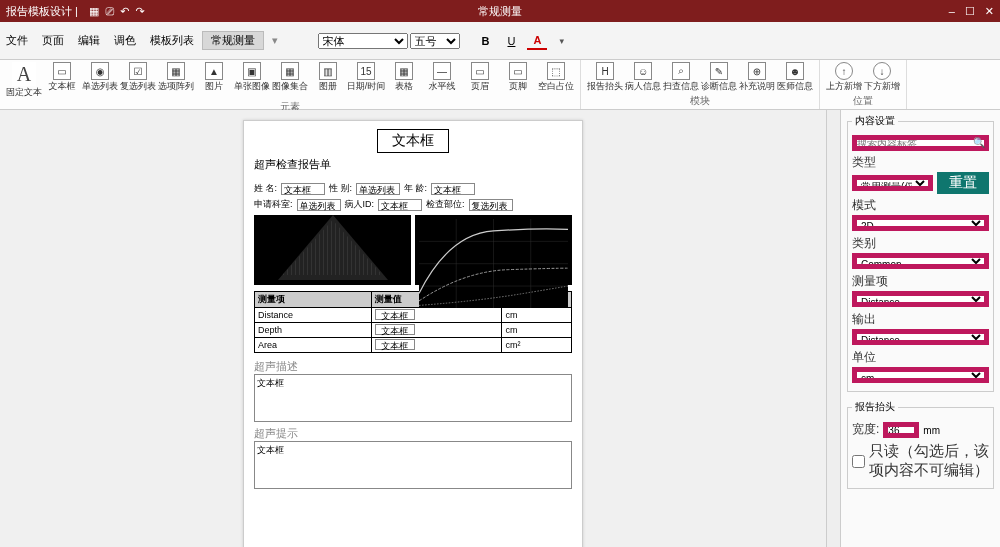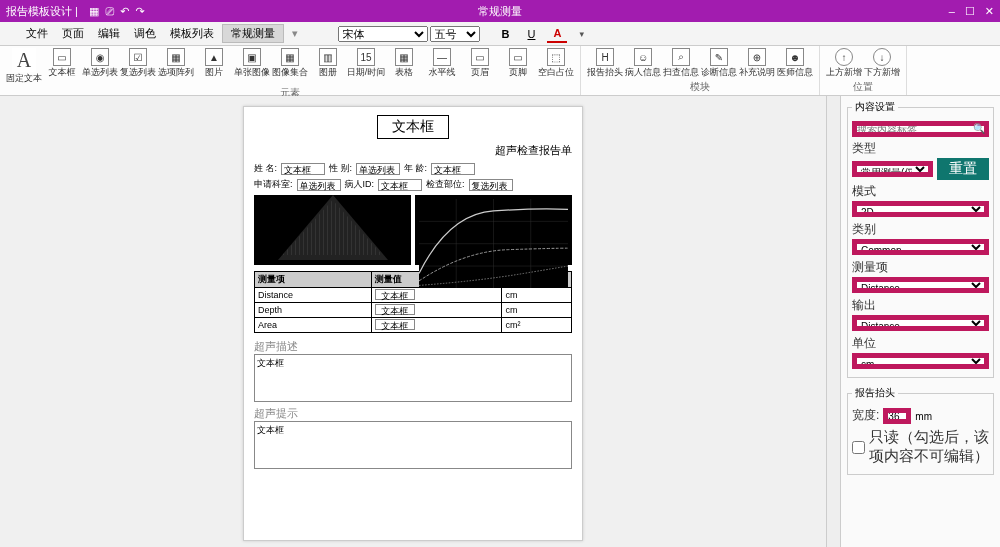--- a/index.html
+++ b/index.html
@@ -1,21 +1,21 @@
 <!DOCTYPE html>
 <html><head>
 <meta charset="utf-8">
 <style>
 * { box-sizing: border-box; font-family: "Microsoft YaHei", SimSun, sans-serif; margin:0; padding:0; }
 html,body { width:1000px; height:547px; overflow:hidden; background:#fff; }
-.titlebar { height:22px; background:#a21caf; color:#fff; font-size:11px; display:flex; align-items:center; padding:0 6px; position:relative;}
+.titlebar { height:22px; background:#7f1d1d; color:#fff; font-size:11px; display:flex; align-items:center; padding:0 6px; position:relative;}
 .titlebar .center { position:absolute; left:50%; transform:translateX(-50%);}
 .titlebar .wincontrols { position:absolute; right:6px; display:flex; gap:10px;}
 .titlebar .icons { display:flex; gap:6px; margin-left:8px;}
-.menubar { height:24px; background:#f4f4f4; border-bottom:1px solid #ccc; display:flex; align-items:center; font-size:11px; gap:2px; padding:0 20px;}
+.menubar { height:38px; background:#f4f4f4; border-bottom:1px solid #ccc; display:flex; align-items:center; font-size:11px; gap:2px; padding:0 0;}
 .menubar span { padding:2px 6px; cursor:default;}
 .menubar .sel { background:#d8d8d8; border:1px solid #bbb; padding:1px 8px;}
 .menubar select, .menubar input { font-size:11px; height:16px;}
 .fmt { display:flex; align-items:center; gap:6px; margin-left:8px;}
 .fmt .b { font-weight:bold;} .fmt .u{text-decoration:underline;} .fmt .a{border-bottom:2px solid #c00; color:#c00; font-weight:bold;}
 .align-group{display:flex;gap:2px;margin-left:14px}
 .align-icon{width:12px;height:10px;display:flex;flex-direction:column;justify-content:space-around}
 .align-icon i{display:block;height:1px;background:#333}
 .ribbon { height:50px; background:#fdfdfd; border-bottom:1px solid #ccc; display:flex; font-size:10px; color:#333;}
 .ribbon-group { display:flex; flex-direction:column; padding:2px 8px; border-right:1px solid #ddd;}
@@ -23,21 +23,21 @@
 .ribbon-label { text-align:center; font-size:10px; color:#666; padding-top:2px;}
 .rbtn { display:flex; flex-direction:column; align-items:center; width:32px; cursor:default;}
 .rbtn .ric { width:18px; height:18px; border:1px solid #888; margin-bottom:2px; display:flex; align-items:center; justify-content:center; font-size:10px; background:#fff;}
 .rbtn span { font-size:9px; text-align:center; line-height:1.1; white-space:nowrap;}
 .ribbon .bigA .ric{border:none;width:24px;height:24px;font-size:20px;color:#444;font-family:serif}
 .workarea { display:flex; height:455px;}
 .canvas-wrap{ flex:1; overflow:auto; background:#f0f0f0; display:flex; justify-content:center; padding:10px 0;}
 .page { width:340px; background:#fff; border:1px solid #ccc; padding:8px 10px; font-size:10px; color:#000; box-shadow:0 0 3px rgba(0,0,0,.15);}
 .page h1{ text-align:center; font-size:14px; border:1px solid #000; display:inline-block; padding:2px 14px; font-weight:normal;}
 .page .hwrap{text-align:center; margin-bottom:4px;}
-.page .subtitle{ text-align:right; font-size:11px; margin-bottom:4px;}
+.page .subtitle{ text-align:left; font-size:11px; margin-bottom:10px;}
 .fieldrow { display:flex; gap:4px; font-size:9px; margin-bottom:3px; align-items:center;}
 .fieldrow label{ white-space:nowrap;}
 .fieldrow .val { border:1px solid #888; padding:0 2px; min-width:44px; height:12px; line-height:12px; font-size:9px;}
 .imgrow{ display:flex; gap:4px; margin:4px 0;}
 .usimg{ flex:1; height:70px; background:#000; position:relative; overflow:hidden;}
 .fan{position:absolute;left:50%;top:0;transform:translateX(-50%);width:0;height:0;border-left:55px solid transparent;border-right:55px solid transparent;border-bottom:65px solid #222;}
 .fan::after{content:"";position:absolute;left:-50px;top:5px;width:100px;height:55px;background:repeating-linear-gradient(90deg,#333 0 1px,transparent 1px 4px);clip-path:polygon(50% 0,100% 100%,0 100%);}
 .grph{flex:1;height:70px;background:#000;position:relative}
 .grph svg{position:absolute;inset:4px}
 table.meas{ width:100%; border-collapse:collapse; margin:6px 0; font-size:9px;}
@@ -49,21 +49,21 @@
 .rightpanel{ width:160px; border-left:1px solid #ccc; font-size:10px; background:#fafafa; padding:4px 6px; overflow:auto;}
 .rightpanel fieldset{ border:1px solid #ccc; margin-bottom:8px; padding:4px;}
 .rightpanel legend{ font-size:10px; padding:0 3px;}
 .rightpanel .frow{ margin:3px 0;}
 .rightpanel .frow label{ display:block; font-size:12px; color:#333; margin-bottom:1px;}
 .rightpanel select, .rightpanel input[type=text]{ width:100%; font-size:10px; height:16px; border:5px solid #be185d; background:#fff;}
 .rightpanel .search{ position:relative;}
 .rightpanel .search input{ padding-right:16px;}
 .rightpanel .search .sicon{ position:absolute; right:3px; top:2px; font-size:10px; color:#888;}
 .rightpanel .inline{ display:flex; align-items:center; gap:4px;}
-.rightpanel .inline input[type=text]{ width:28px;}
+.rightpanel .inline input[type=text]{ width:36px;}
 .rightpanel .typebtn{display:flex;gap:4px;align-items:center}
 .rightpanel .typebtn select{flex:1}
 .rightpanel .resetbtn{background:#0f766e;border:none;font-size:14px;padding:2px 12px;color:#fff}
 .scrolly{width:14px;background:#eee;border-left:1px solid #ccc}
 </style>
 </head>
 <body>
 
 <div class="titlebar">
   <span>报告模板设计</span>

